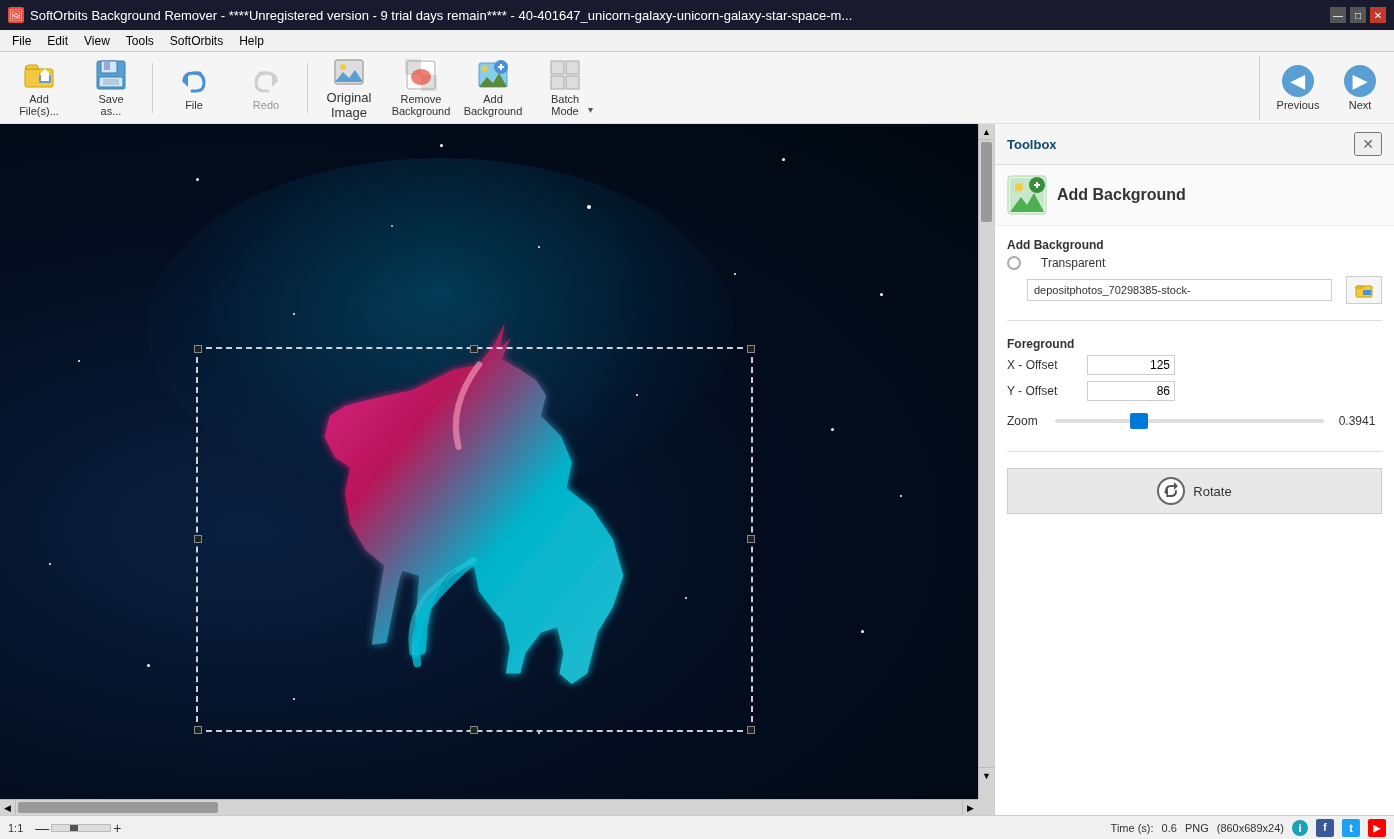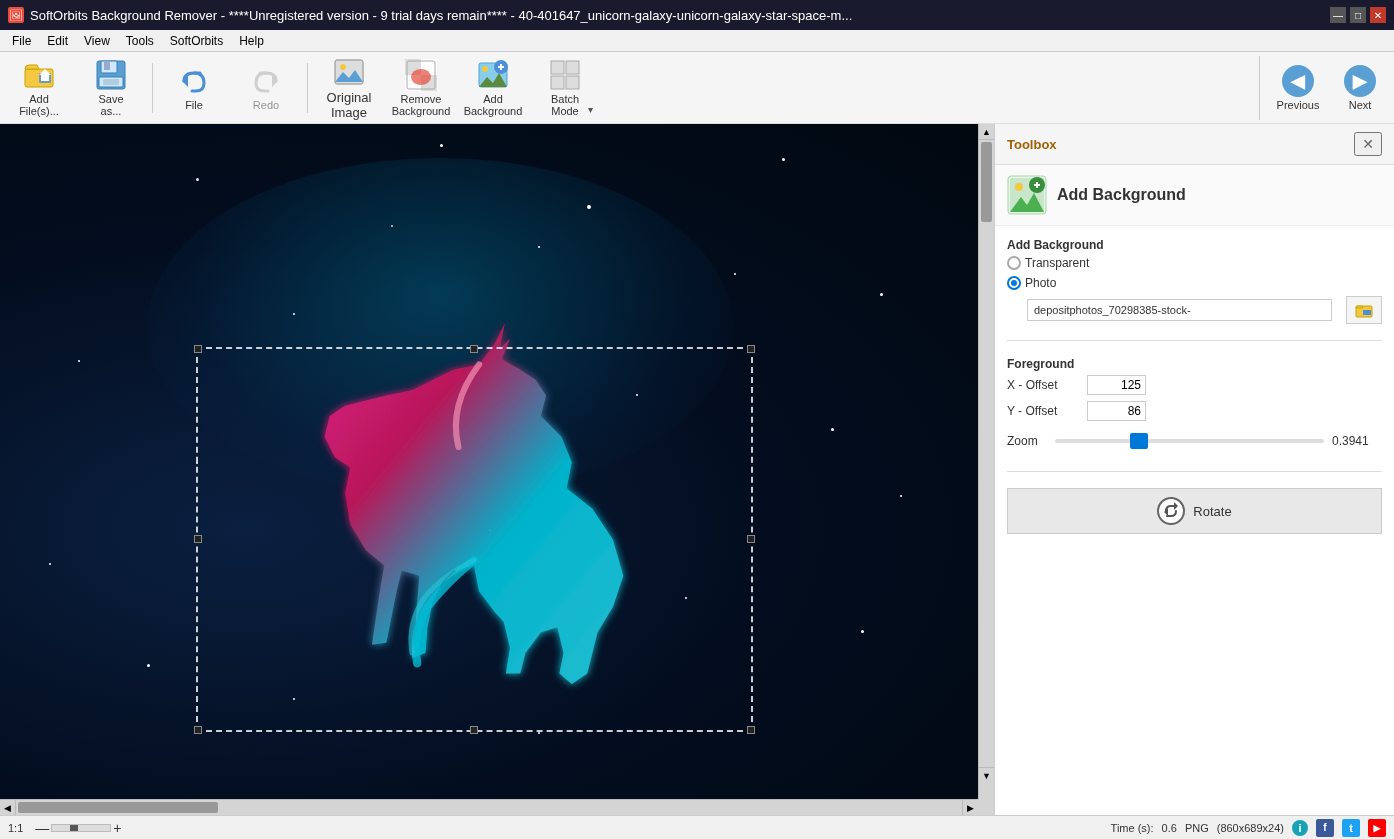--- a/index.html
+++ b/index.html
@@ -137,21 +137,21 @@
     }
     .section-label {
       font-size: 12px;
       font-weight: bold;
       color: #333;
       margin-bottom: 4px;
     }
     .radio-row {
       display: flex;
       align-items: center;
-      gap: 4px;
+      gap: 20px;
       margin-bottom: 6px;
     }
     .radio-btn {
       width: 14px;
       height: 14px;
       border-radius: 50%;
       border: 2px solid #aaa;
       background: white;
       display: flex; align-items: center; justify-content: center;
       cursor: pointer;
@@ -200,42 +200,42 @@
       display: flex;
       align-items: center;
       margin-bottom: 6px;
     }
     .offset-label {
       width: 80px;
       font-size: 12px;
       color: #333;
     }
     .offset-input {
-      width: 59px;
+      width: 88px;
       border: 1px solid #ccc;
       padding: 2px 4px;
       font-size: 12px;
       text-align: right;
     }
     .zoom-row {
       display: flex;
       align-items: center;
       gap: 8px;
       margin-bottom: 6px;
     }
     .zoom-label {
       font-size: 12px;
       color: #333;
       width: 40px;
     }
     .zoom-value {
       font-size: 12px;
       color: #333;
       width: 50px;
-      text-align: left;
+      text-align: center;
     }
     .rotate-btn {
       display: flex;
       align-items: center;
       justify-content: center;
       gap: 8px;
       background: #e8e8e8;
       border: 1px solid #ccc;
       padding: 8px;
       cursor: pointer;
@@ -584,21 +584,21 @@
       <div style="position:absolute; left:0; top:0; bottom:0; width:16px; background:#d4d4d4; border-right:1px solid #bbb; display:flex; align-items:center; justify-content:center; cursor:pointer; font-size:9px;">◀</div>
       <div style="position:absolute; left:18px; top:2px; bottom:2px; width:200px; background:#999; border-radius:2px; cursor:pointer;"></div>
       <div style="position:absolute; right:0; top:0; bottom:0; width:16px; background:#d4d4d4; border-left:1px solid #bbb; display:flex; align-items:center; justify-content:center; cursor:pointer; font-size:9px;">▶</div>
     </div>
 
     <div class="scroll-corner"></div>
   </div>
 
   <div class="toolbox-panel">
     <div class="toolbox-header">
-      <span style="font-size:13px; font-weight:bold; color:#a16207;">Toolbox</span>
+      <span style="font-size:13px; font-weight:bold; color:#0c4a6e;">Toolbox</span>
       <button class="toolbox-close">✕</button>
     </div>
 
     <div style="display:flex; align-items:center; gap:10px; padding:10px 12px; border-bottom:1px solid #eee; background:#fafafa;">
 
       <div style="width:40px; height:40px;">
         <svg width="40" height="40" viewBox="0 0 40 40">
           <rect x="1" y="1" width="38" height="38" rx="3" fill="#e8f5e9" stroke="#a5d6a7" stroke-width="1"></rect>
 
           <rect x="3" y="3" width="34" height="34" rx="2" fill="#c8e6c9"></rect>
@@ -617,24 +617,20 @@
 
       <div>
         <div class="section-label">Add Background</div>
 
         <div class="radio-row">
           <div class="radio-btn"></div>
           <span class="radio-label">Transparent</span>
         </div>
 
 
-        <div class="radio-row">
-          <div class="radio-btn selected"></div>
-          <span class="radio-label">Photo</span>
-        </div>
 
         <div class="photo-row" style="margin-left:20px; margin-top:4px;">
           <input type="text" class="photo-input" style="font-size: 11px; width: 220px;" value="depositphotos_70298385-stock-">
           <button class="browse-btn">
             <svg width="18" height="16" viewBox="0 0 18 16">
               <rect x="1" y="4" width="16" height="11" rx="1" fill="#f5c842" stroke="#c9a200" stroke-width="1"></rect>
               <path d="M1 6 Q1 4 3 4 L7 4 L8 6 Z" fill="#f5c842" stroke="#c9a200" stroke-width="1"></path>
               <rect x="8" y="8" width="8" height="5" rx="0.5" fill="#4a90d9"></rect>
             </svg>
           </button>

